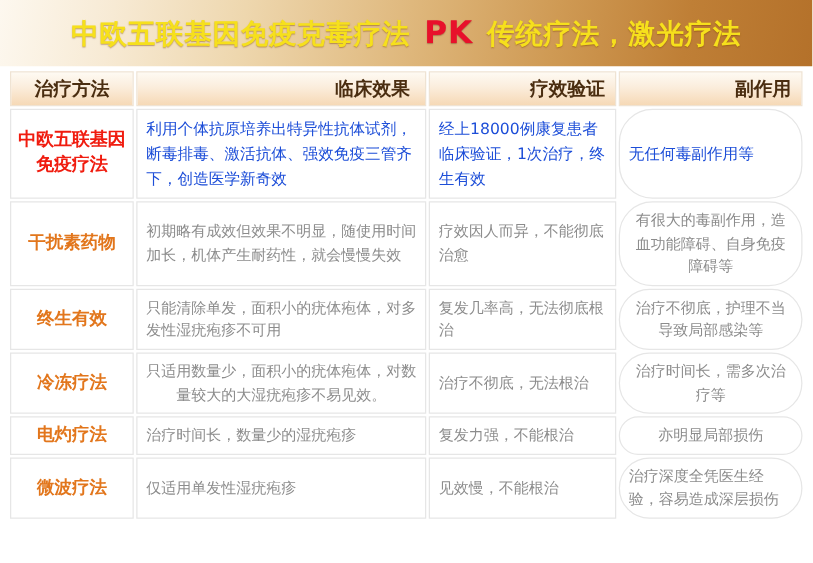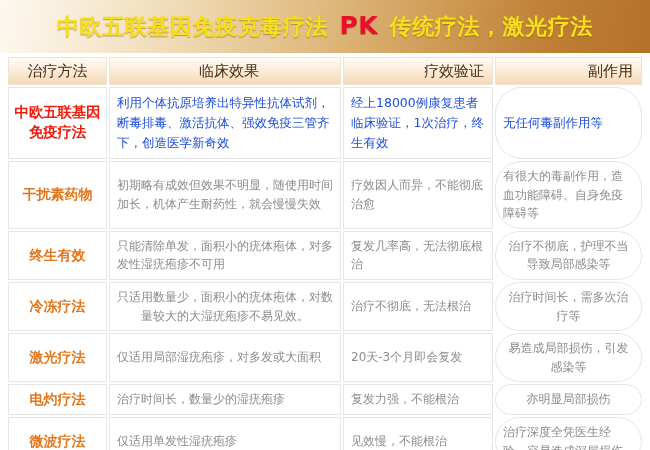--- a/index.html
+++ b/index.html
@@ -73,28 +73,28 @@
   table.cmp col.c2 { width: 232px; }
   table.cmp col.c3 { width: 150px; }
   table.cmp col.c4 { width: 147px; }
 
   table.cmp th {
     height: 28px;
     background: linear-gradient(180deg, #fefaf3 0%, #fbeddc 45%, #f6d9b6 100%);
     border: 1px solid #efe3d3;
     color: #4a2d10;
     font-size: 15px;
-    font-weight: normal;
+    font-weight: bold;
     text-align: center;
     padding: 0 8px;
     box-sizing: border-box;
   }
   table.cmp th.th-clinical {
-    text-align: center;
-    padding-right: 0;
+    text-align: right;
+    padding-right: 12px;
   }
   table.cmp th.th-verify,
   table.cmp th.th-side {
     text-align: right;
     padding-left: 12px;
   }
 
   table.cmp td {
     border: 1px solid #e6e6e6;
     background: #ffffff;
@@ -130,21 +130,21 @@
   td.cell-clinical { text-align: left; }
   td.cell-verify   { text-align: left; }
   td.cell-side     { text-align: left; border-radius: 27px; }
 
   
   tr.r-freeze td.cell-clinical,
   tr.r-freeze td.cell-side { text-align: center; }
   tr.r-laser td.cell-side  { text-align: center; }
   tr.r-surgery td.cell-side { text-align: center; }
   tr.r-electro td.cell-side { text-align: center; }
-  tr.r-interferon td.cell-side { text-align: left; }
+  tr.r-interferon td.cell-side { text-align: center; }
   tr.r-micro td.cell-side { text-align: left; }
 
   tr.r-surgery td.cell-verify,
   tr.r-freeze td.cell-verify,
   tr.r-electro td.cell-verify,
   tr.r-micro td.cell-verify { text-align: left; }
 </style>
 </head>
 <body>
 
@@ -197,26 +197,20 @@
           <td class="cell cell-side">治疗不彻底，护理不当导致局部感染等</td>
         </tr>
 
         <tr class="r-freeze">
           <td class="method">冷冻疗法</td>
           <td class="cell cell-clinical">只适用数量少，面积小的疣体疱体，对数量较大的大湿疣疱疹不易见效。</td>
           <td class="cell cell-verify">治疗不彻底，无法根治</td>
           <td class="cell cell-side">治疗时间长，需多次治疗等</td>
         </tr>
 
-        <tr class="r-laser">
-          <td class="method">激光疗法</td>
-          <td class="cell cell-clinical">仅适用局部湿疣疱疹，对多发或大面积</td>
-          <td class="cell cell-verify">20天-3个月即会复发</td>
-          <td class="cell cell-side">易造成局部损伤，引发感染等</td>
-        </tr>
 
         <tr class="r-electro">
           <td class="method">电灼疗法</td>
           <td class="cell cell-clinical">治疗时间长，数量少的湿疣疱疹</td>
           <td class="cell cell-verify">复发力强，不能根治</td>
           <td class="cell cell-side">亦明显局部损伤</td>
         </tr>
 
         <tr class="r-micro">
           <td class="method">微波疗法</td>

